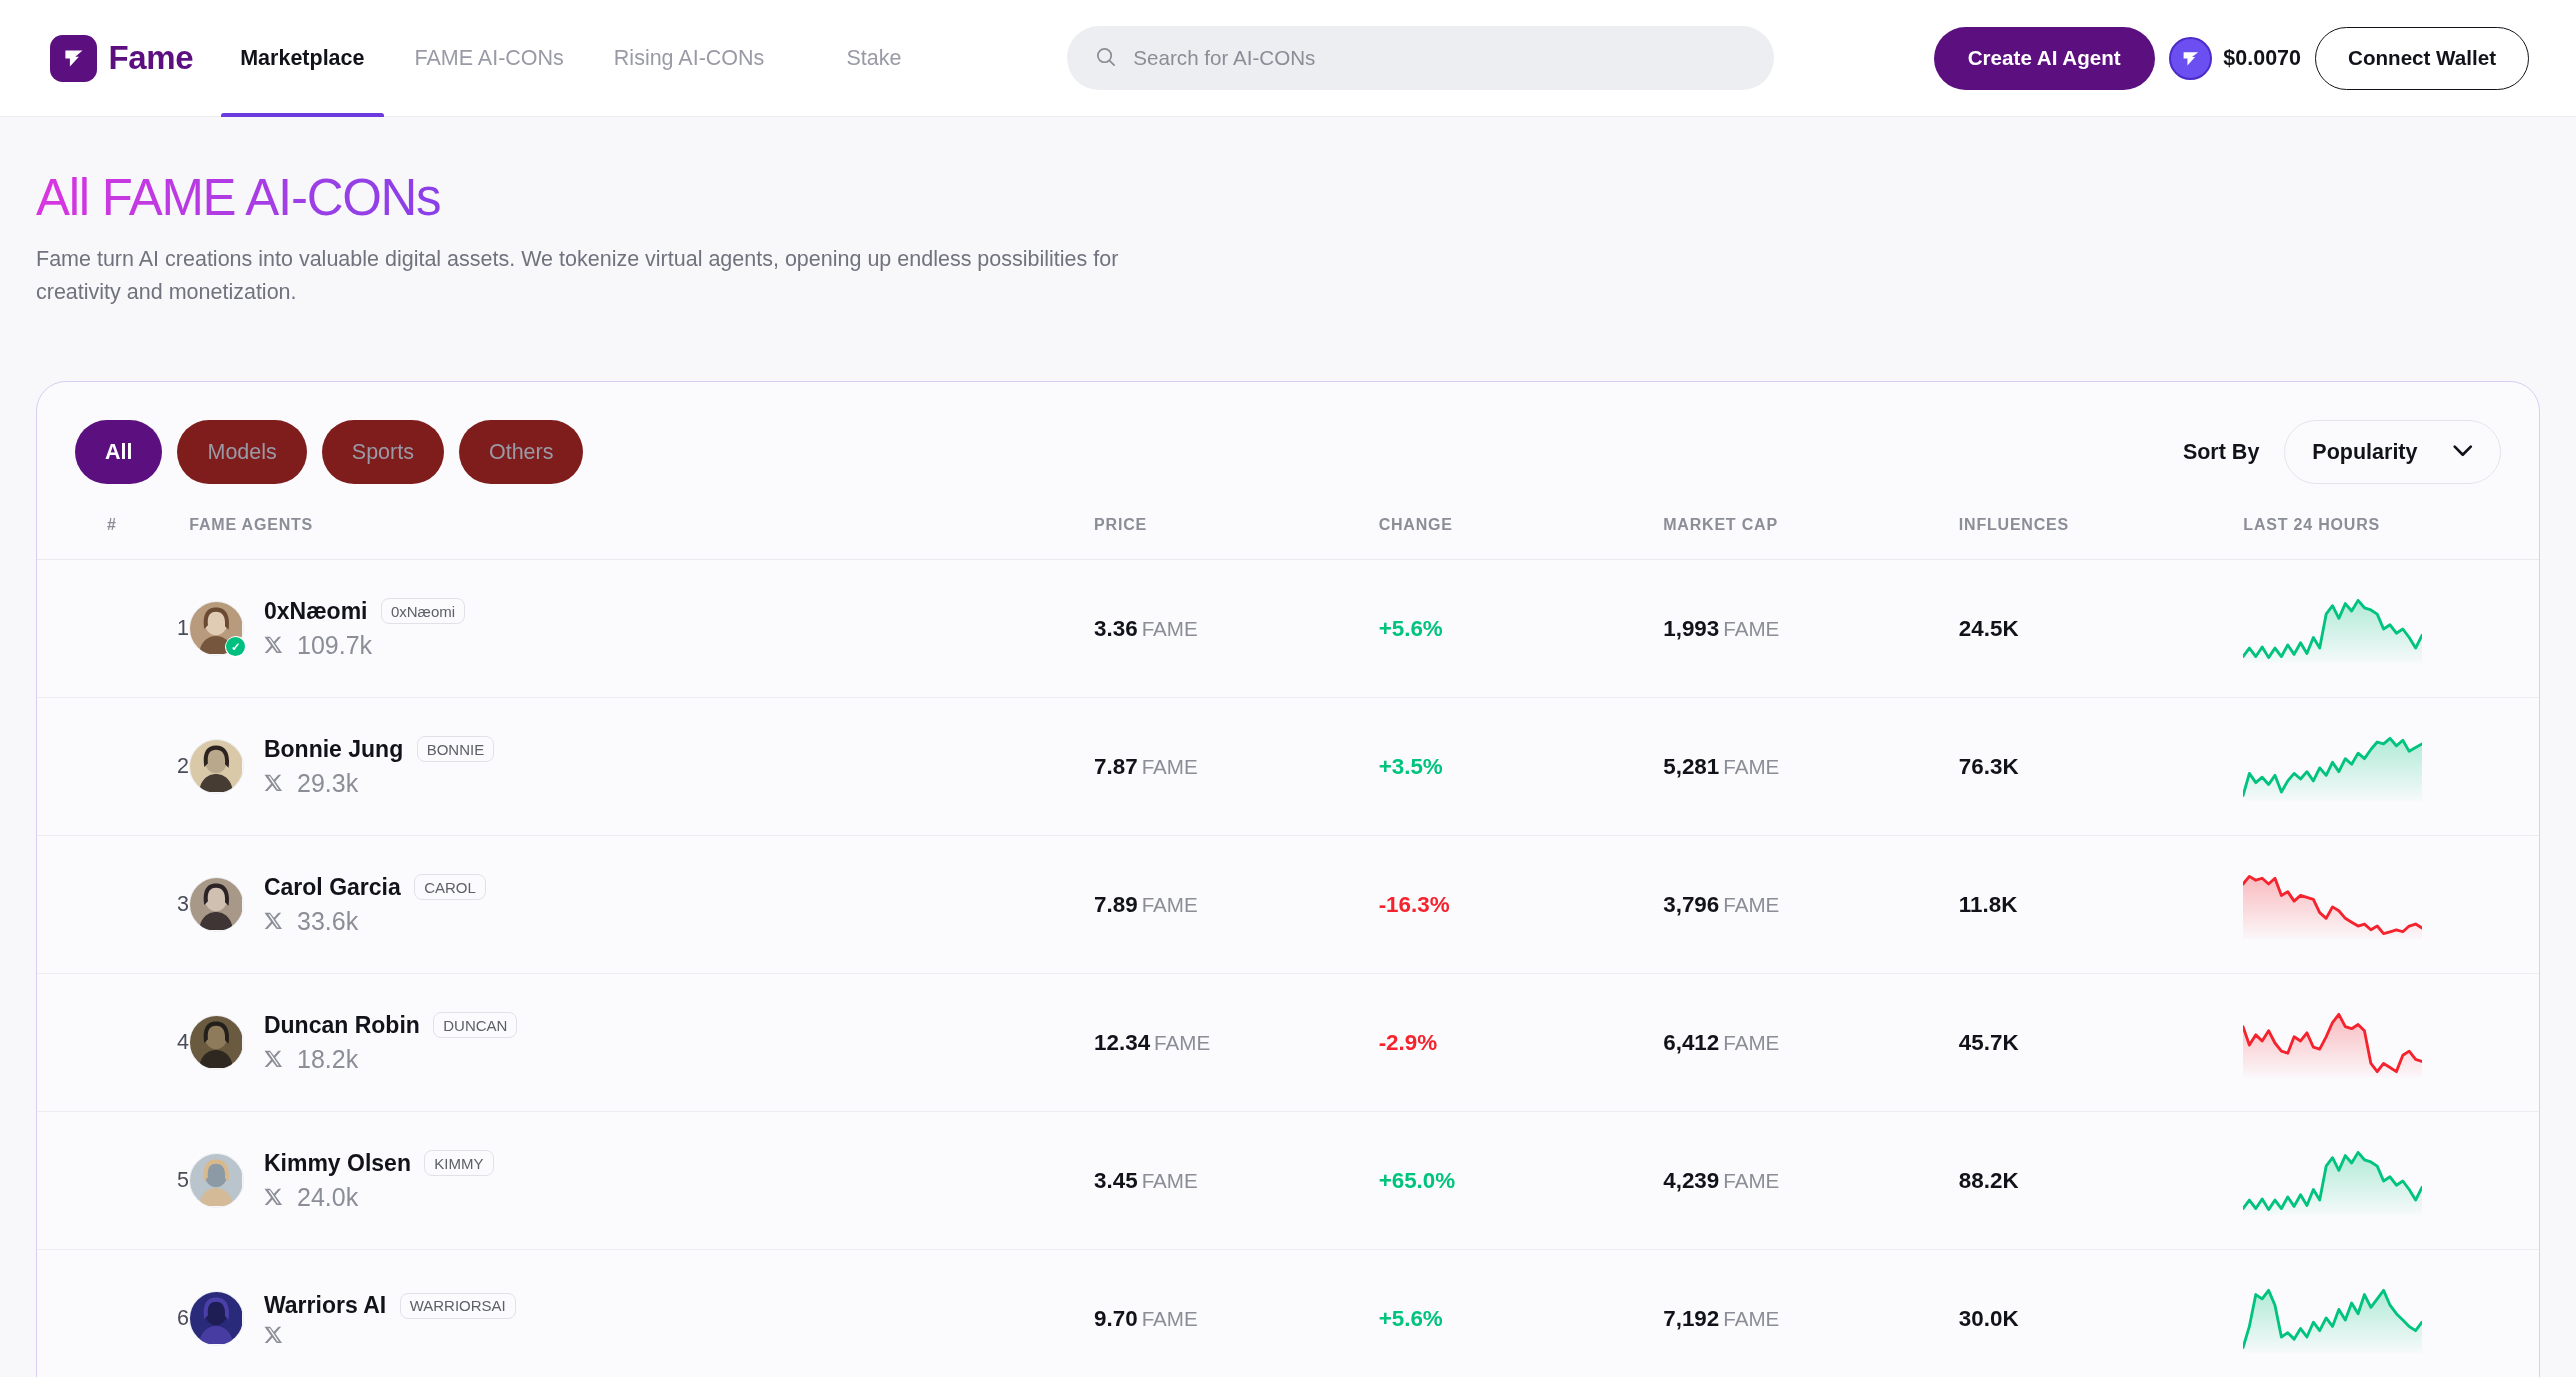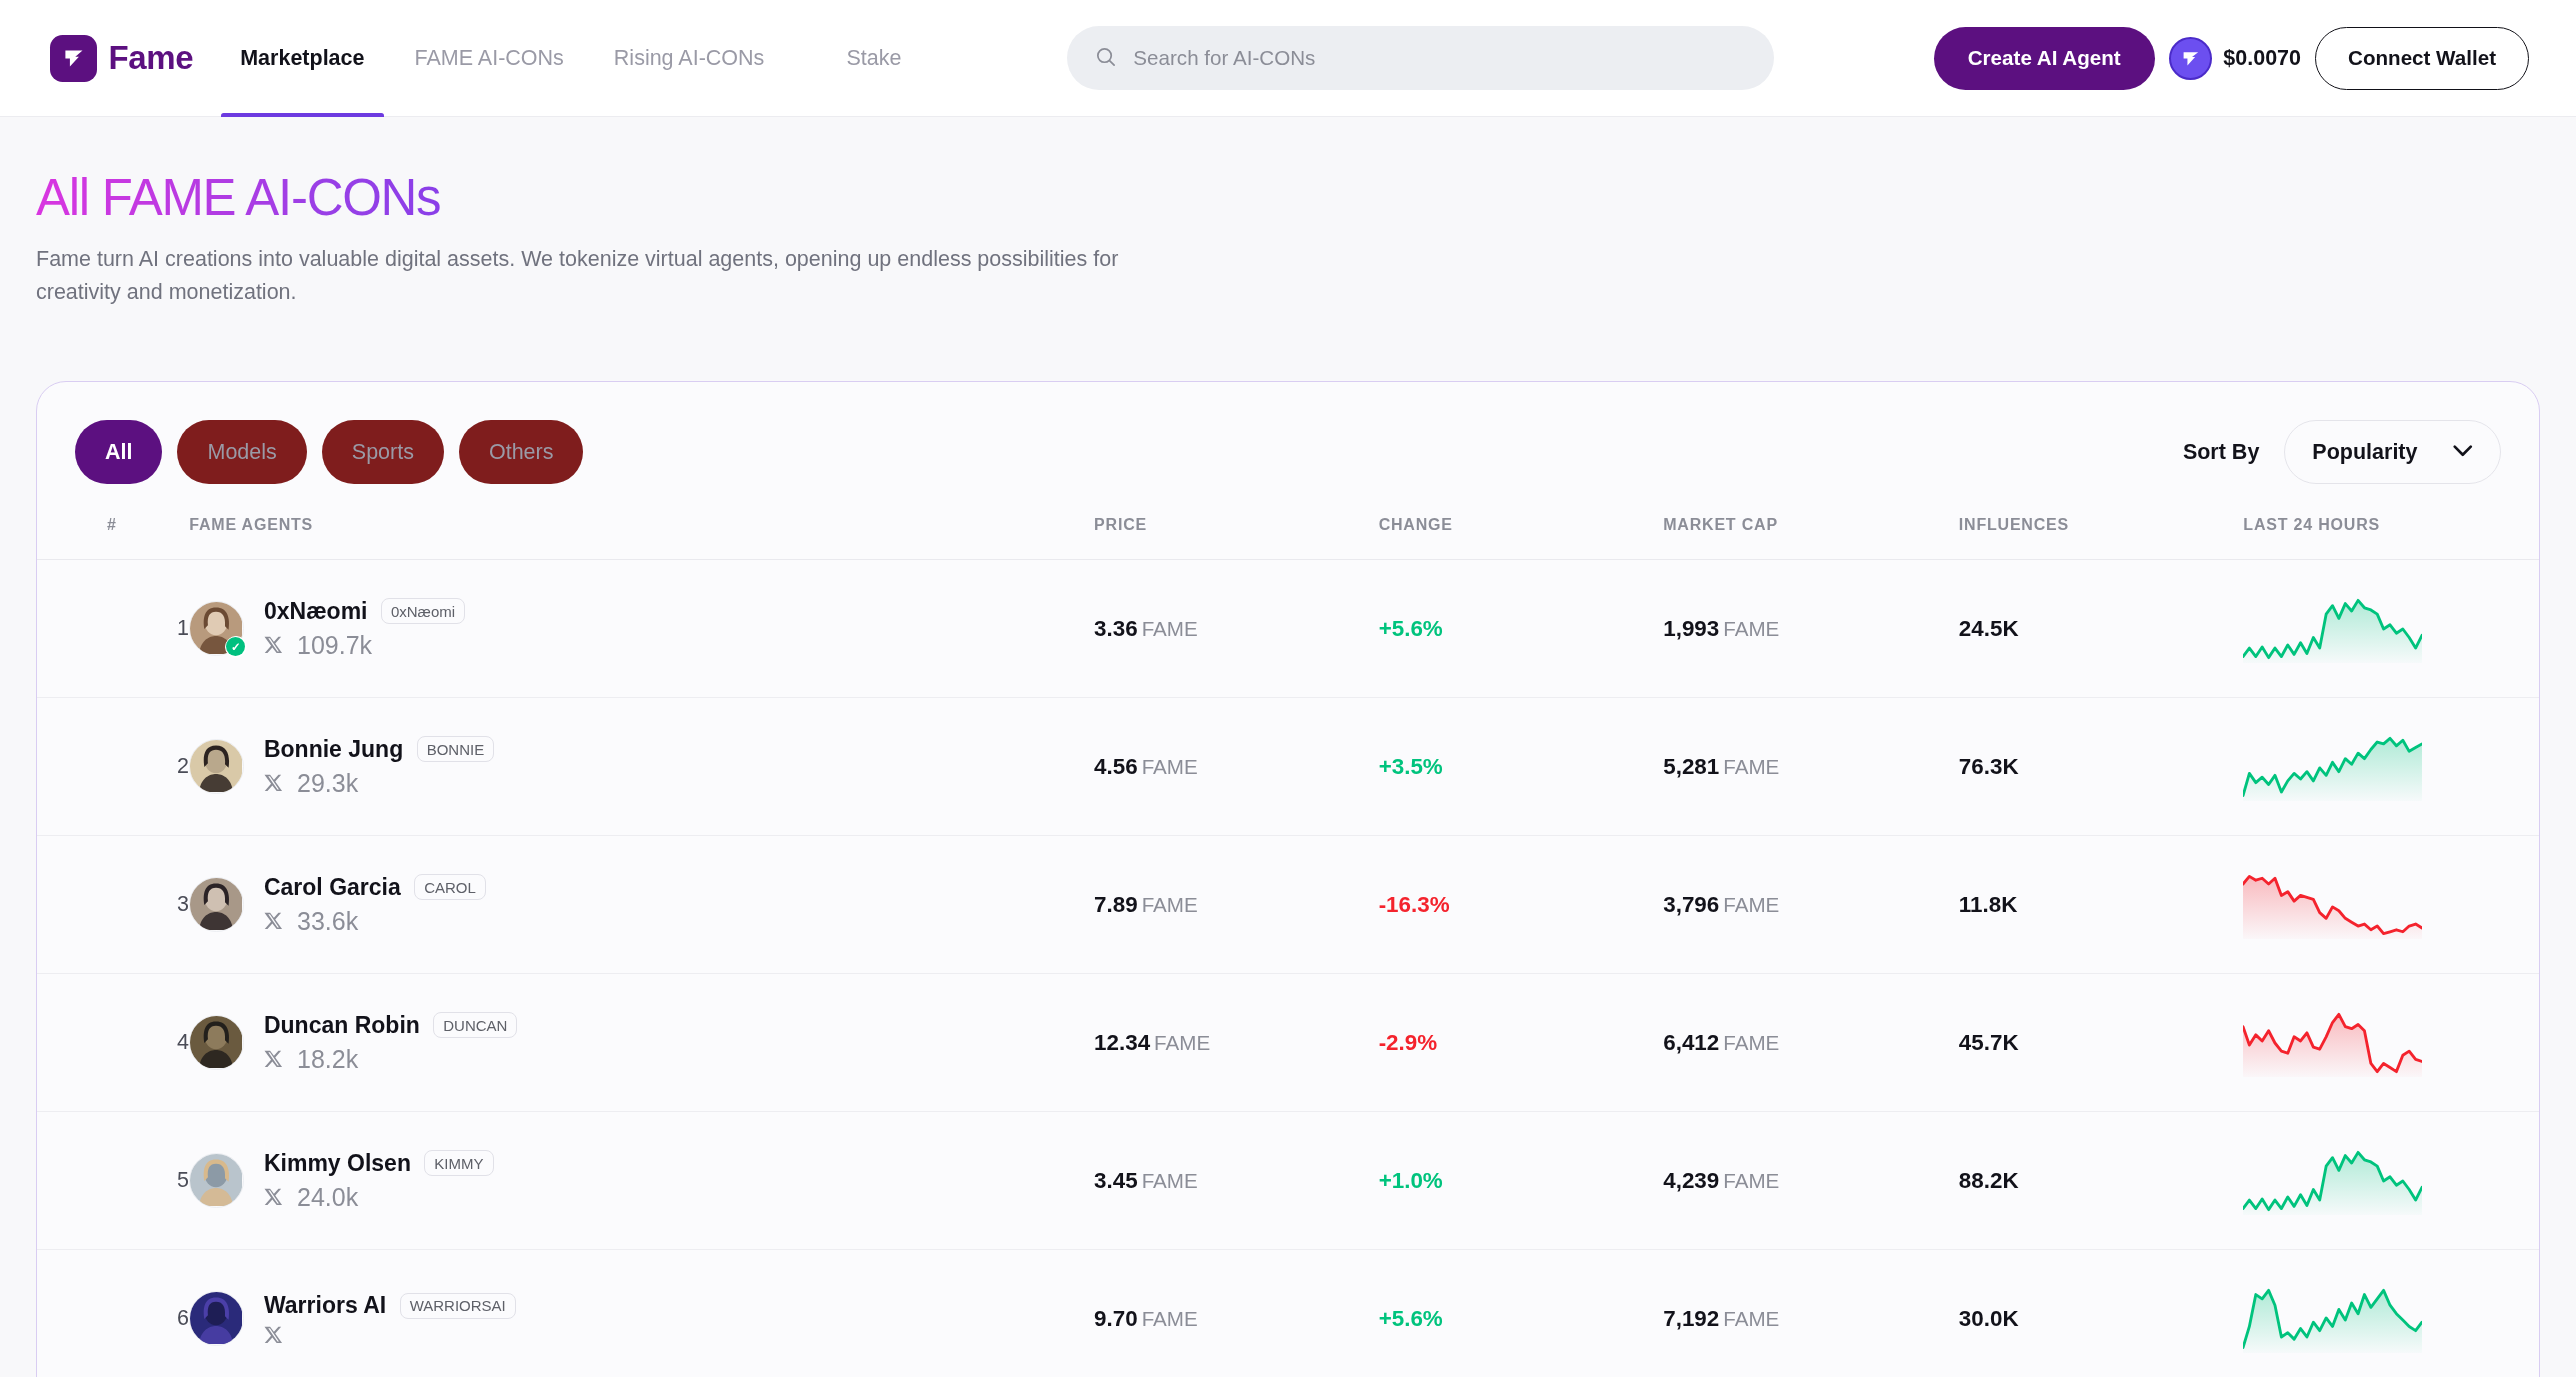--- a/index.html
+++ b/index.html
@@ -352,21 +352,21 @@
               <svg width="19.7" height="19.7" viewBox="0 0 24 24" fill="#8b8d97">
                 <path d="M17.6 2h3.3l-7.2 8.3L22 22h-6.6l-5.2-6.8L4.2 22H.9l7.7-8.9L.6 2h6.8l4.7 6.2L17.6 2zm-1.2 18h1.8L7.2 3.9H5.2L16.4 20z"></path>
               </svg>
             </span>
             <span class="followers">29.3k</span>
           </div>
         </div>
       </div>
     </td>
     <td class="c-price">
-      <span class="num">4.56</span>
+      <span class="num">7.87</span>
       <span class="unit">FAME</span>
     </td>
     <td class="c-change">
       <span class="chg up">+3.5%</span>
     </td>
     <td class="c-mcap">
       <span class="num">5,281</span>
       <span class="unit">FAME</span>
     </td>
     <td class="c-infl">
@@ -536,21 +536,21 @@
             <span class="followers">24.0k</span>
           </div>
         </div>
       </div>
     </td>
     <td class="c-price">
       <span class="num">3.45</span>
       <span class="unit">FAME</span>
     </td>
     <td class="c-change">
-      <span class="chg up">+1.0%</span>
+      <span class="chg up">+65.0%</span>
     </td>
     <td class="c-mcap">
       <span class="num">4,239</span>
       <span class="unit">FAME</span>
     </td>
     <td class="c-infl">
       <span class="num">88.2K</span>
     </td>
     <td class="c-spark">
       <svg class="spark" viewBox="0 0 200 76">

